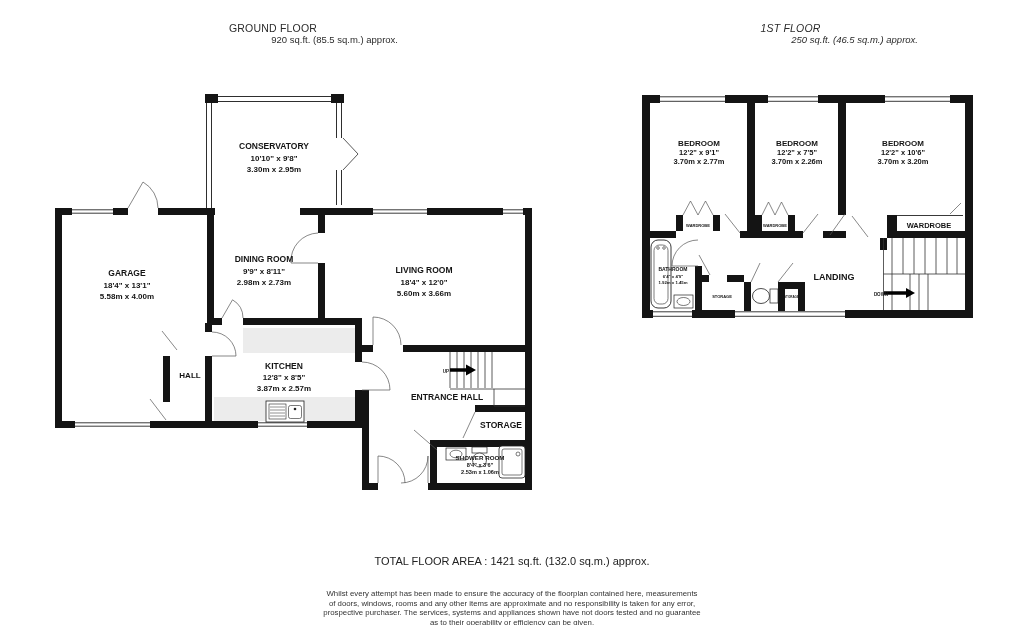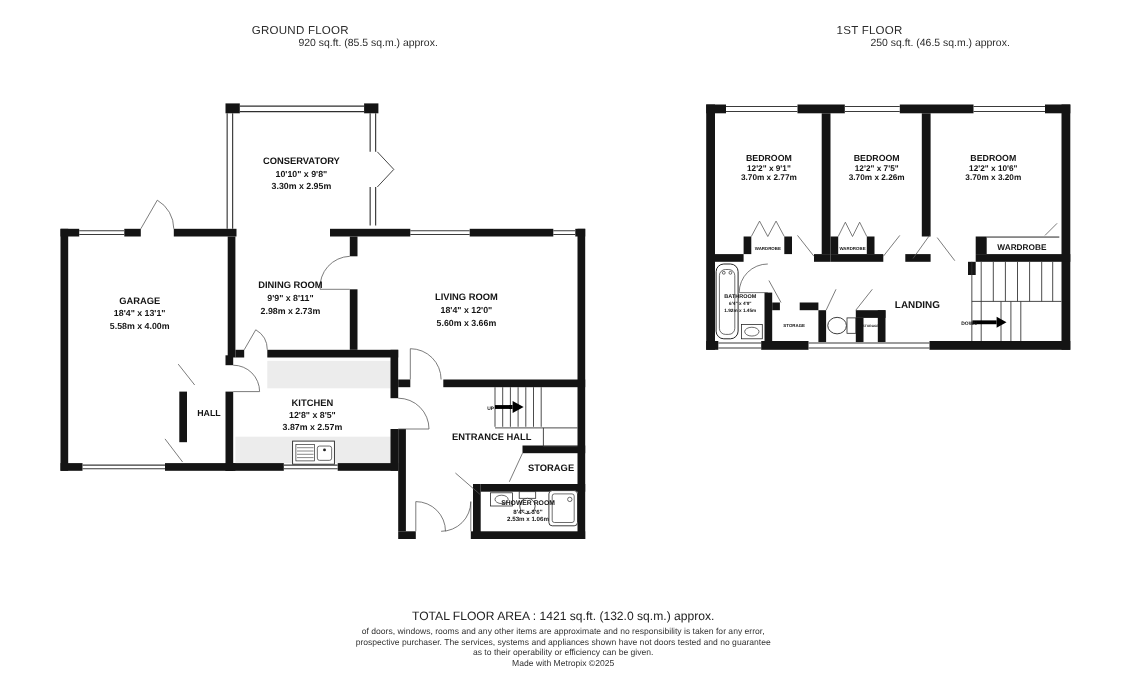--- a/index.html
+++ b/index.html
@@ -1,29 +1,29 @@
 <!DOCTYPE html>
 <html><head>
 <meta charset="utf-8">
 <style>
   html,body { margin:0; padding:0; background:#ffffff; }
   .page { position:relative; width:1024px; height:625px; background:#ffffff;
           font-family:"Liberation Sans","DejaVu Sans",sans-serif; overflow:hidden; }
   .floor-header { position:absolute; text-align:center; color:#2b2b2b; }
   .floor-header.ground { left:148px; top:22px; width:250px; }
-  .floor-header.first  { left:663px; top:22px; width:255px; }
+  .floor-header.first  { left:663px; top:22px; width:255px;font-style:italic; }
   .floor-title { font-size:10.5px; line-height:12px; letter-spacing:0.2px; }
   .floor-area  { font-size:9.5px;  line-height:12px;text-align:right; }
   svg.plan { position:absolute; }
   svg.plan.ground-plan { left:40px;  top:80px; width:505px; height:425px; }
   svg.plan.first-plan  { left:630px; top:80px; width:370px; height:250px; }
   svg text { font-family:"Liberation Sans","DejaVu Sans",sans-serif; font-weight:700;
              fill:#141414; text-anchor:middle; }
   .footer { position:absolute; left:0; top:555px; width:1024px; text-align:center; }
-  .total-area { font-size:11px; color:#222; margin-bottom:2px; }
+  .total-area { font-size:11px; color:#222; margin-bottom:22px; }
   .disclaimer-line { font-size:7.8px; line-height:9.5px; color:#333; }
   .credit { font-size:7.8px; line-height:9.5px; color:#333; }
 </style>
 </head>
 <body>
 
 <div class="page">
 
   <div class="floor-header ground">
     <div class="floor-title">GROUND FLOOR</div>
@@ -331,20 +331,21 @@
     <text x="775" y="227" font-size="4">WARDROBE</text>
     <text x="929" y="227.5" font-size="7.5">WARDROBE</text>
     <text x="722" y="297.5" font-size="4">STORAGE</text>
     <text x="791.5" y="297.5" font-size="3">STORAGE</text>
     <text x="834" y="280" font-size="9">LANDING</text>
   </svg>
 
   <div class="footer">
     <div class="total-area">TOTAL FLOOR AREA : 1421 sq.ft. (132.0 sq.m.) approx.</div>
     <div class="disclaimer">
+      <div class="disclaimer-line">Whilst every attempt has been made to ensure the accuracy of the floorplan contained here, measurements</div>
       <div class="disclaimer-line">of doors, windows, rooms and any other items are approximate and no responsibility is taken for any error,</div>
       <div class="disclaimer-line">prospective purchaser. The services, systems and appliances shown have not doors tested and no guarantee</div>
       <div class="disclaimer-line">as to their operability or efficiency can be given.</div>
       <div class="credit">Made with Metropix ©2025</div>
     </div>
   </div>
 
 </div>
 
 </body></html>

